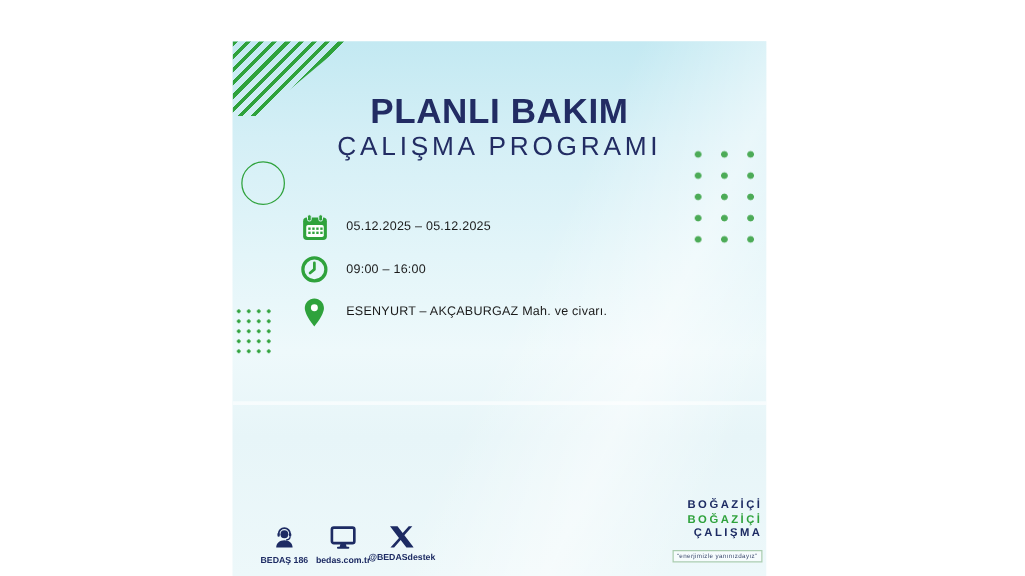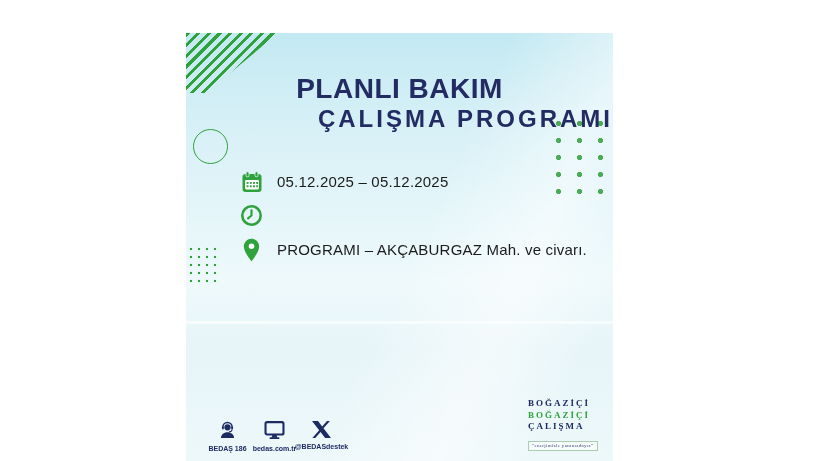--- a/index.html
+++ b/index.html
@@ -29,32 +29,32 @@
     background-image:radial-gradient(circle,#4cab57 2.4px,rgba(0,0,0,0) 2.9px);
     background-size:21px 17px;
   }
   .dots-left{
     position:absolute;left:1px;top:212px;width:32px;height:40px;
     background-image:radial-gradient(circle,#2fa23c 1.2px,rgba(0,0,0,0) 1.6px);
     background-size:8px 8px;
   }
   .title-block{position:absolute;top:42px;left:0;width:100%;text-align:center;color:#222c63;}
   .title-main{font-size:28px;font-weight:800;letter-spacing:0.5px;margin:0;line-height:1.0;}
-  .title-sub{font-size:24px;font-weight:700;letter-spacing:3px;margin:4px 0 0;line-height:1.0;text-align:right;}
+  .title-sub{font-size:21px;font-weight:400;letter-spacing:3px;margin:4px 0 0;line-height:1.0;}
   .details{position:absolute;left:52px;top:135px;}
   .detail-row{display:flex;align-items:center;height:27px;margin-bottom:7px;}
   .detail-icon{width:27px;display:flex;justify-content:center;align-items:center;margin-right:12px;flex:none;}
   .detail-icon svg{display:block;}
-  .detail-text{font-size:15px;color:#1b1b1b;letter-spacing:0.2px;white-space:nowrap;}
+  .detail-text{font-size:10px;color:#1b1b1b;letter-spacing:0.2px;white-space:nowrap;}
   .footer-row{position:absolute;left:18px;right:3px;bottom:9px;display:flex;justify-content:space-between;align-items:flex-end;}
   .contacts{display:flex;}
   .contact{width:47px;display:flex;flex-direction:column;align-items:center;}
   .contact-icon svg{display:block;}
   .contact-label{margin-top:4px;font-size:7px;font-weight:700;color:#1d2b63;white-space:nowrap;}
-  .brand{width:82px;text-align:left;line-height:1.25;font-family:Liberation Serif, serif;}
+  .brand{width:82px;text-align:right;line-height:1.25;}
   .brand-l{font-size:9px;font-weight:800;letter-spacing:2px;}
   .brand-l1,.brand-l3{color:#1d2b63;}
   .brand-l2{color:#2fa23c;}
   .brand-tagline{margin-top:2px;font-size:5px;color:#3c4a6e;border:1px solid #aacdb0;padding:1px 3px;display:inline-block;letter-spacing:0.3px;background:rgba(255,255,255,0.5);}
 </style>
 </head>
 <body>
 
 <div class="card">
 
@@ -93,31 +93,32 @@
       <span class="detail-text">05.12.2025 – 05.12.2025</span>
     </div>
 
     <div class="detail-row">
       <span class="detail-icon">
         <svg width="23" height="23" viewBox="0 0 24 24">
           <circle cx="12" cy="12" r="9.6" fill="none" stroke="#2fa23c" stroke-width="2.7"></circle>
           <path d="M12 6.6V12l-3.6 3" fill="none" stroke="#2fa23c" stroke-width="2.3" stroke-linecap="round" stroke-linejoin="round"></path>
         </svg>
       </span>
+      <span class="detail-text">09:00 – 16:00</span>
     </div>
 
 
     <div class="detail-row">
       <span class="detail-icon">
         <svg width="23" height="26" viewBox="0 0 24 27">
           <path d="M12 1.8c-4.4 0-8 3.6-8 8 0 6 8 15.4 8 15.4s8-9.4 8-15.4c0-4.4-3.6-8-8-8z" fill="#2fa23c"></path>
           <circle cx="12" cy="9.6" r="2.9" fill="#ffffff"></circle>
         </svg>
       </span>
-      <span class="detail-text">PROGRAMI – AKÇABURGAZ Mah. ve civarı.</span>
+      <span class="detail-text">ESENYURT – AKÇABURGAZ Mah. ve civarı.</span>
     </div>
 
   </div>
 
   <div class="footer-row">
 
     <div class="contacts">
 
       <div class="contact">
         <span class="contact-icon">

